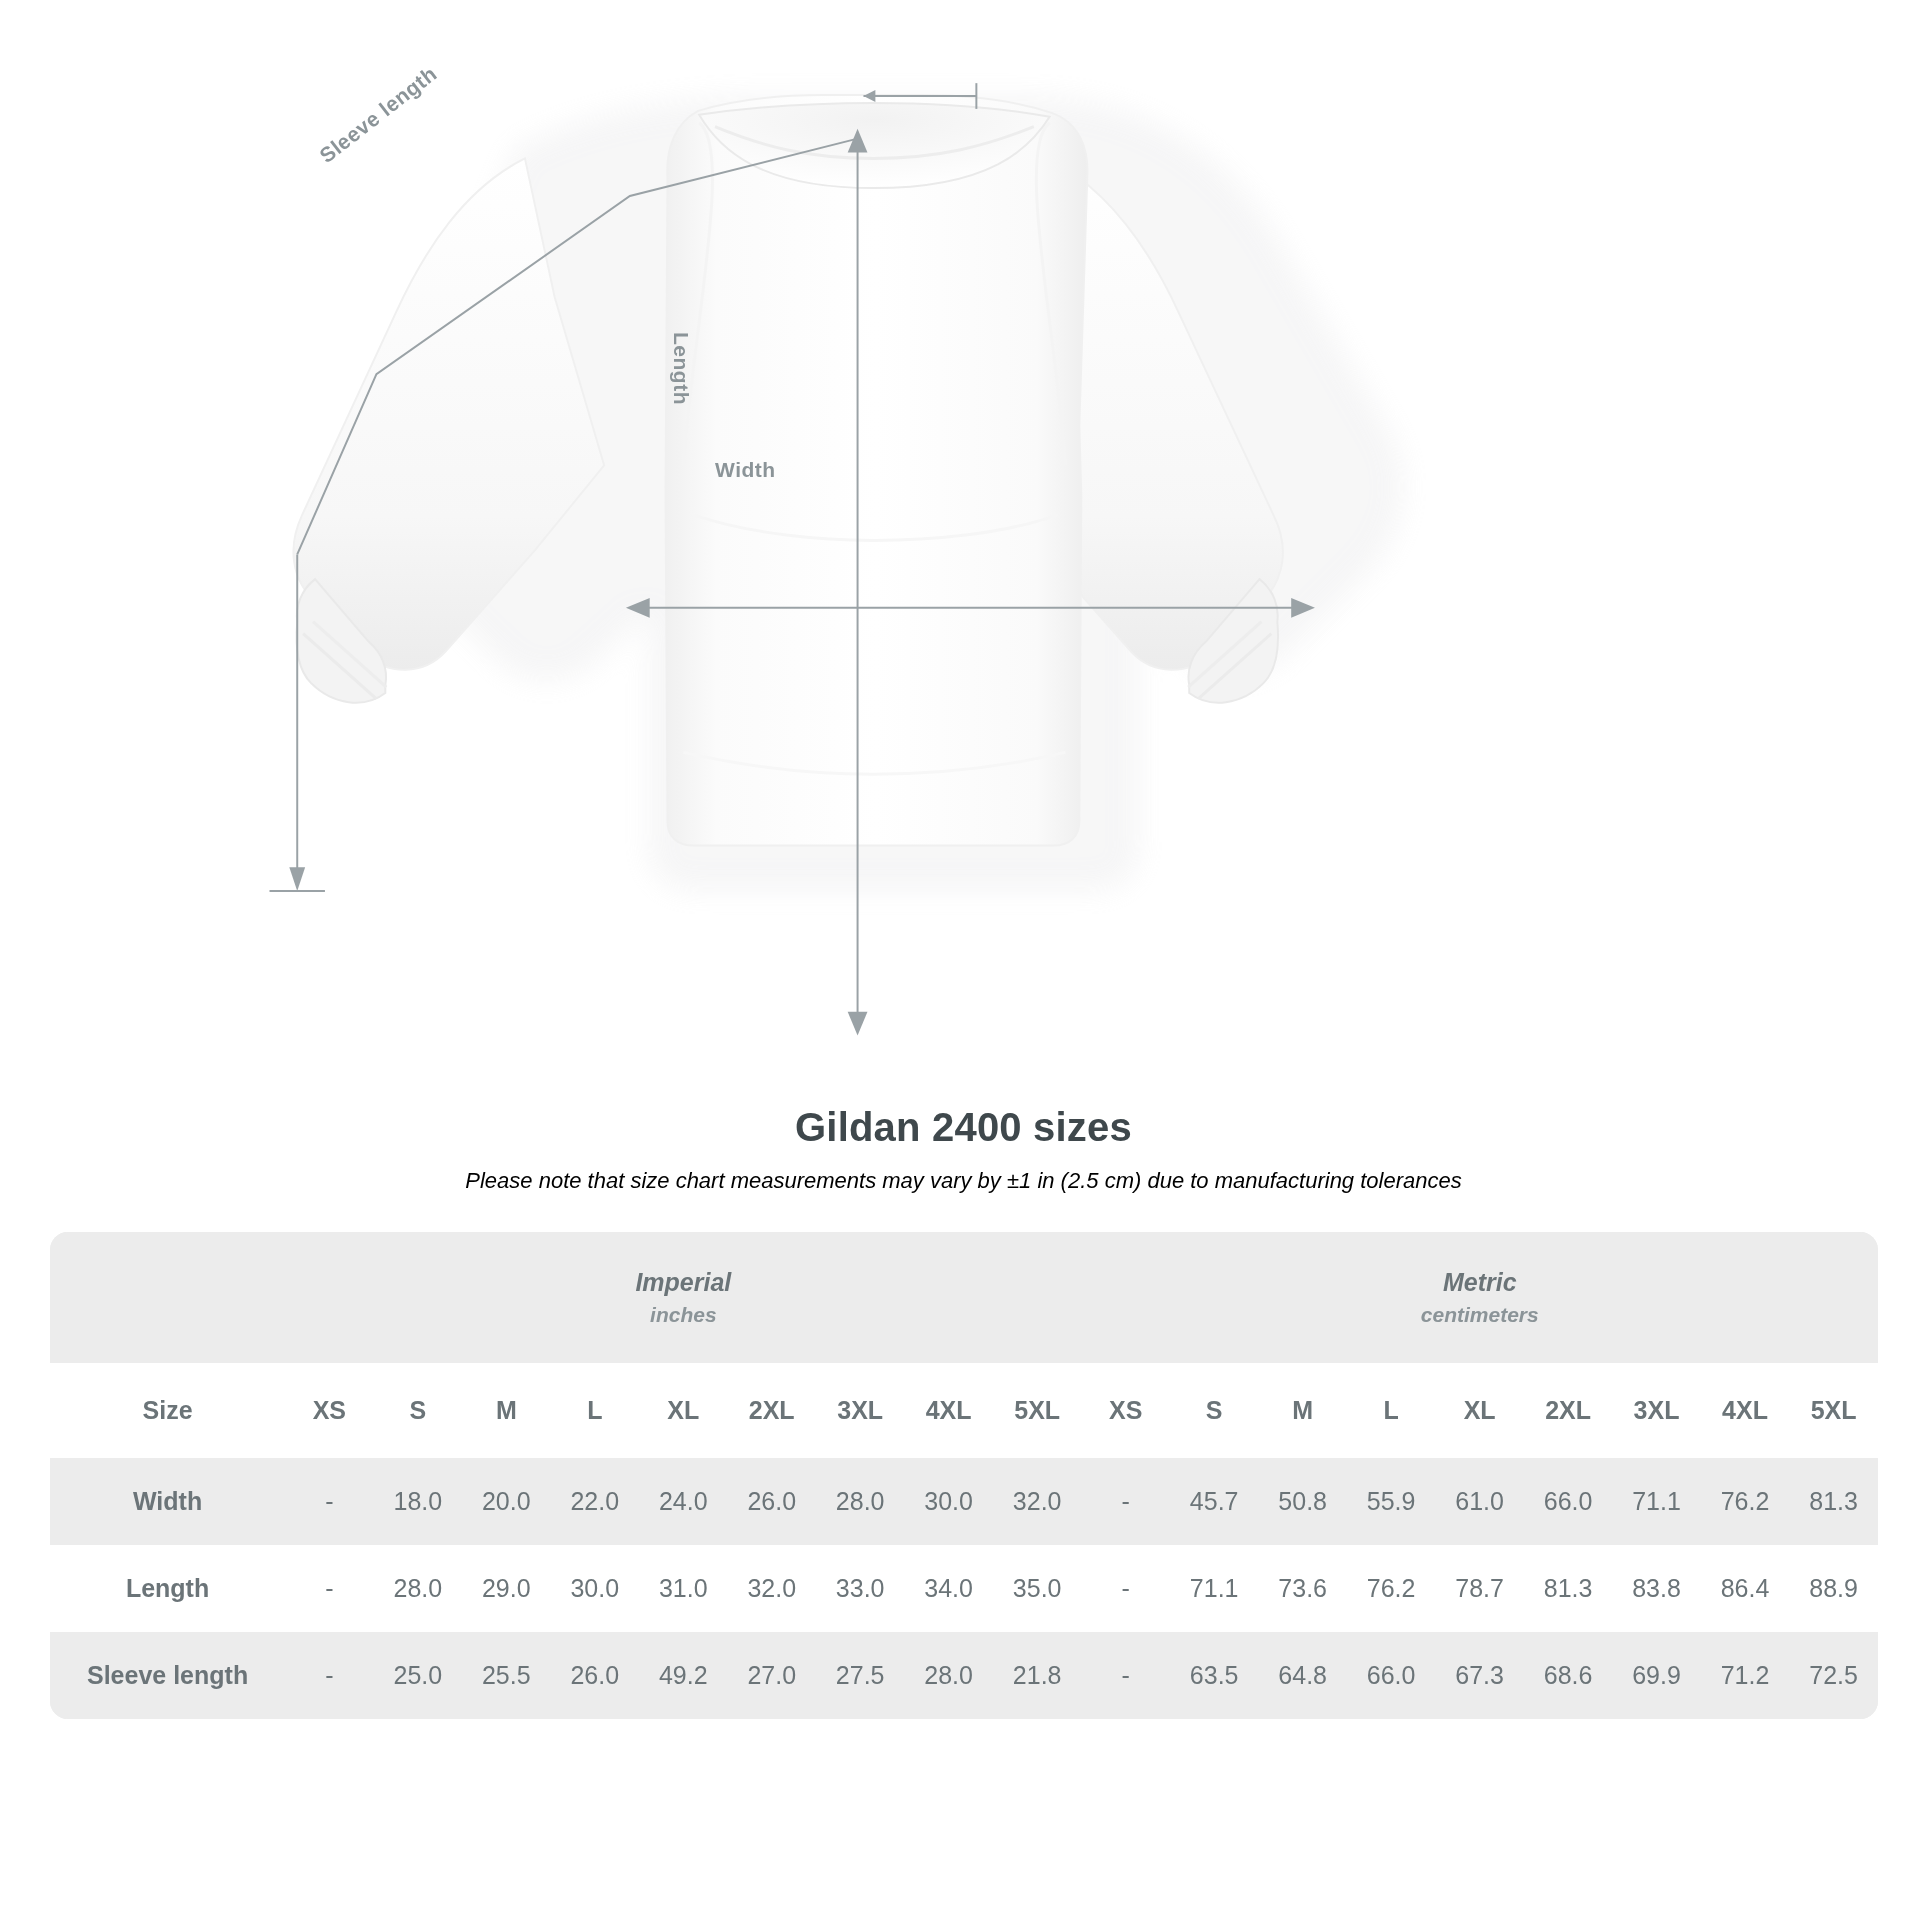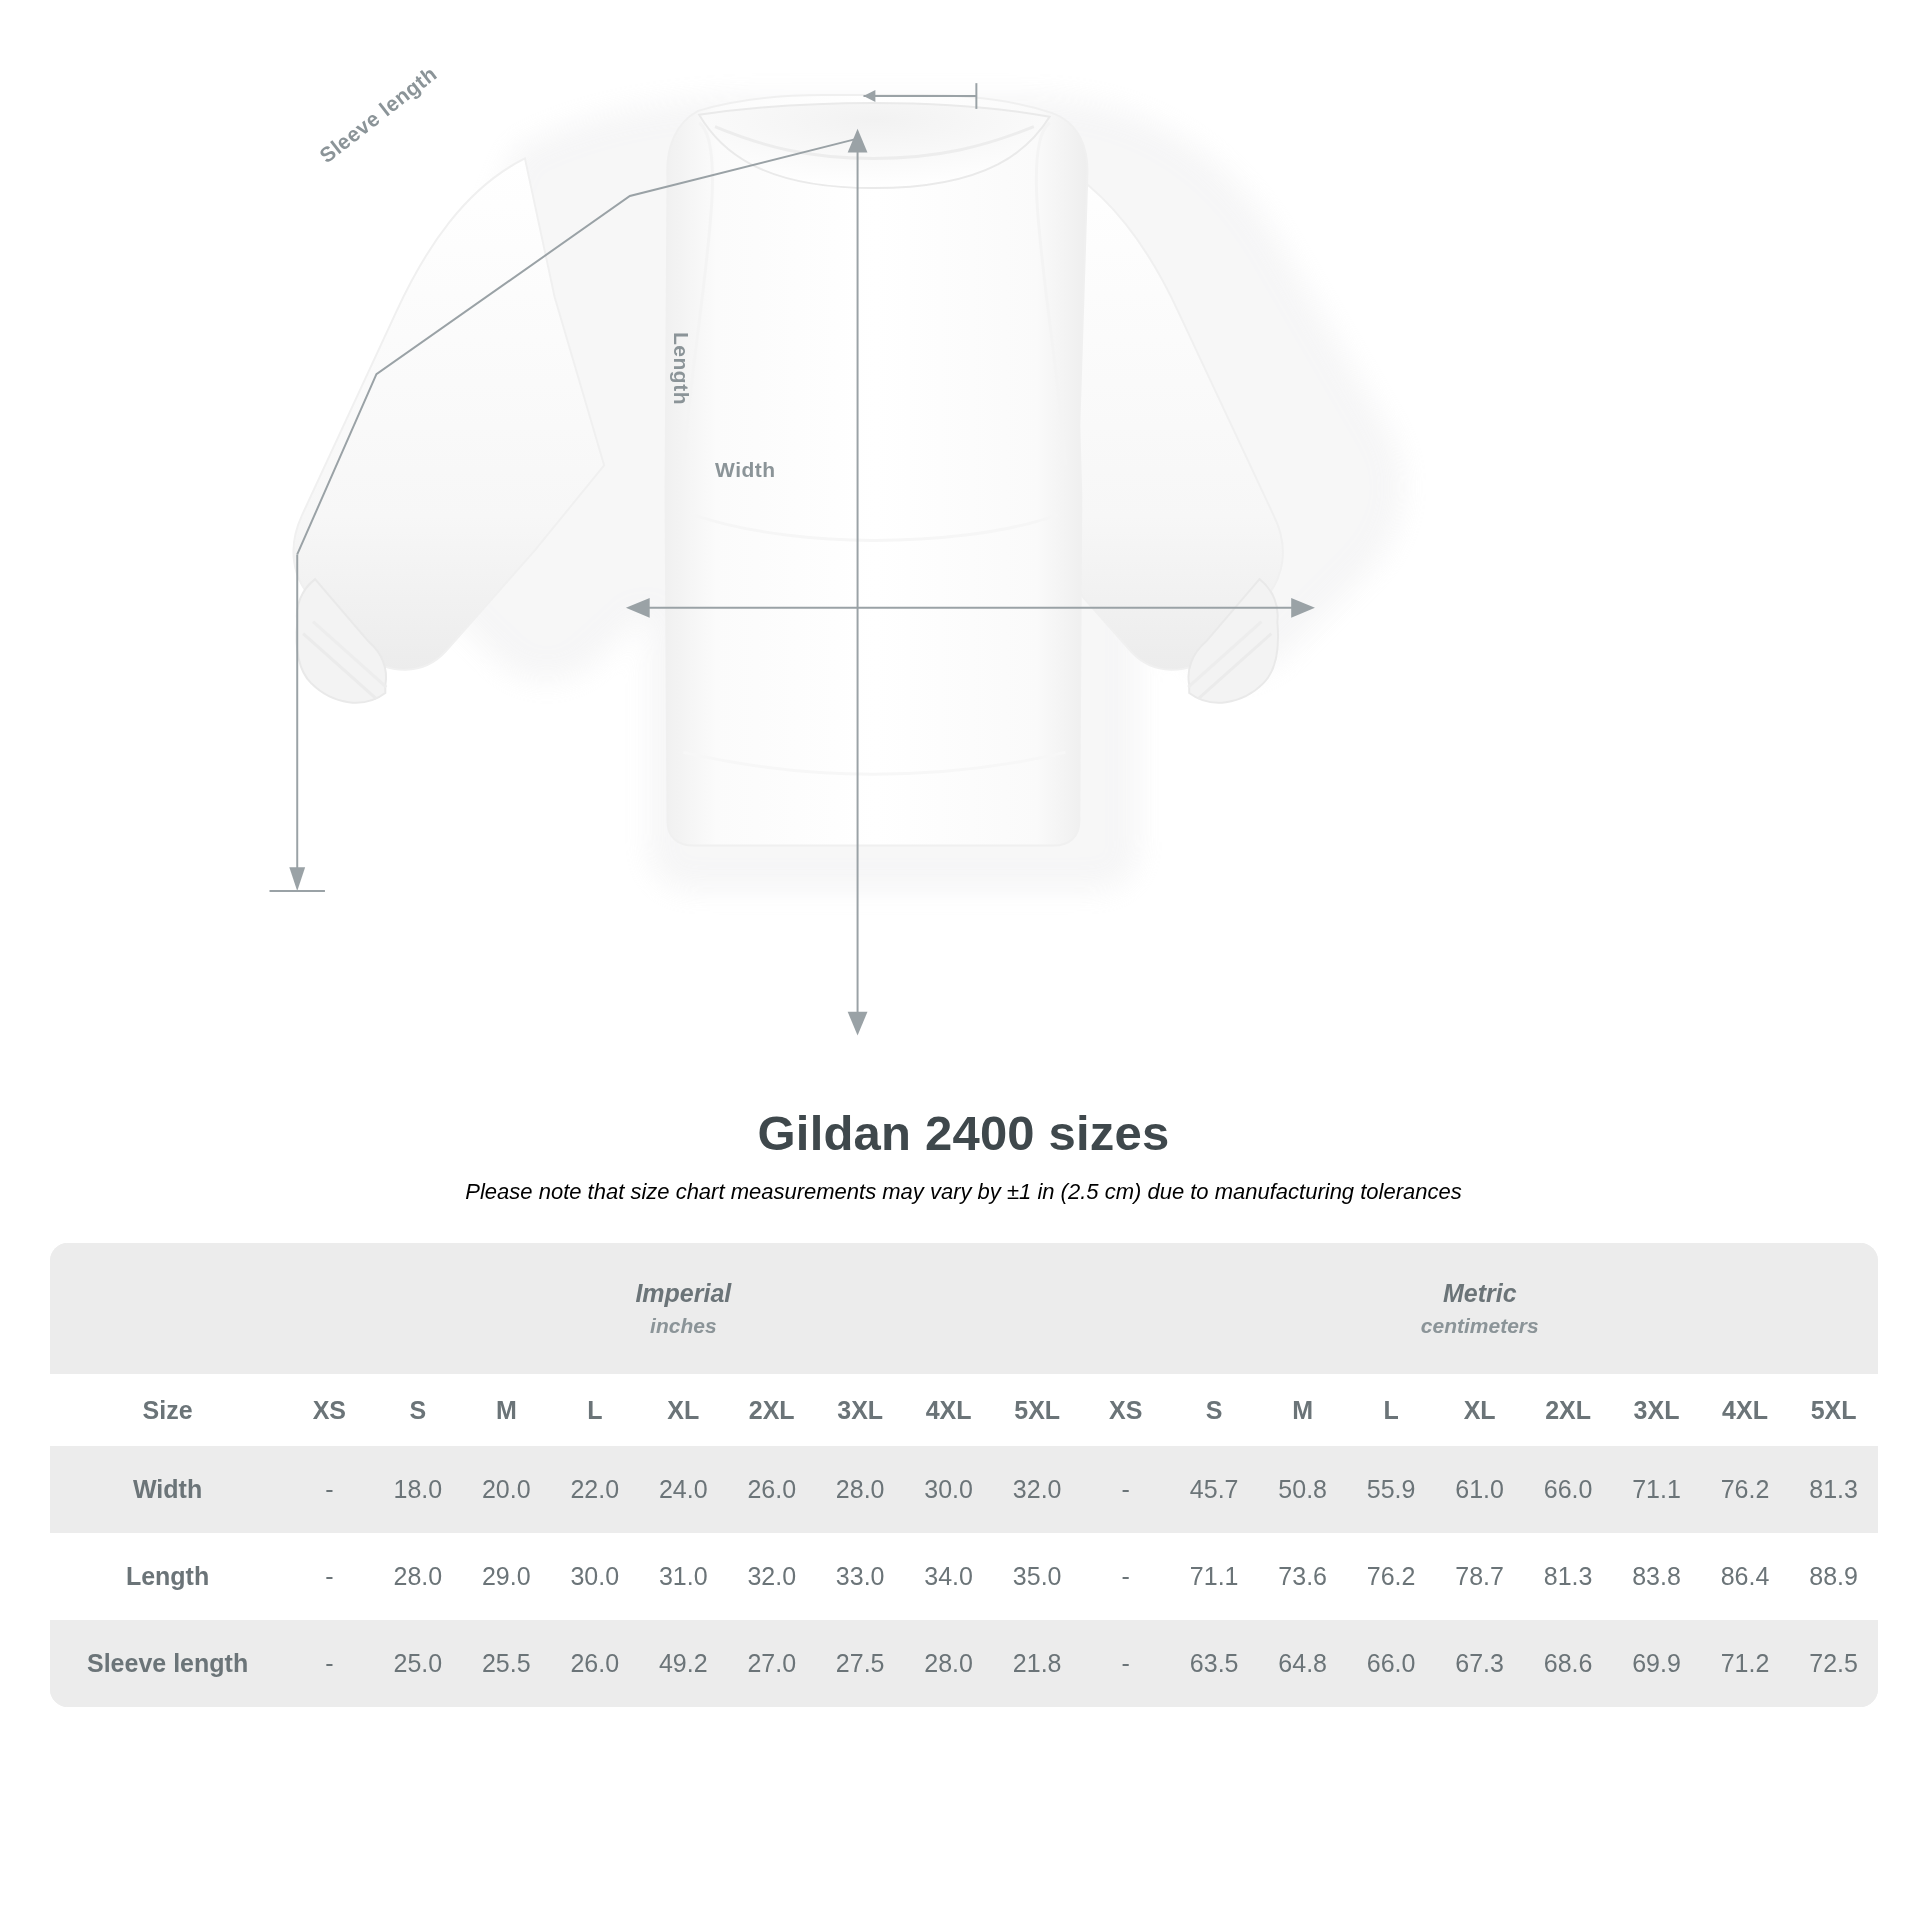--- a/index.html
+++ b/index.html
@@ -54,21 +54,21 @@
     left: 715px;
     top: 458px;
   }
 
   
   .title-block {
     text-align: center;
     margin-top: 12px;
   }
   .chart-title {
-    font-size: 49px;
+    font-size: 40px;
     font-weight: bold;
     color: #3f484c;
     margin: 16px;
     letter-spacing: 0.2px;
   }
   .chart-subtitle {
     font-size: 22px;
     font-style: italic;
     color: #000000;
     margin-top: 18px;
@@ -113,21 +113,21 @@
     color: #8b9498;
     margin-top: 6px;
   }
   tr.unit-row td { height: 131px; background: #ececec; }
 
   tr.head-row td {
     background: #ffffff;
     font-weight: bold;
     font-size: 25px;
     color: #6b7478;
-    height: 72px;
+    height: 95px;
   }
   tr.data-row.shaded td { background: #ececec; }
   tr.data-row.plain td  { background: #ffffff; }
   td.row-label {
     font-weight: bold;
     color: #5e6a6f;
     font-size: 25px;
   }
   td.size-label { font-weight: bold; }
 </style>

